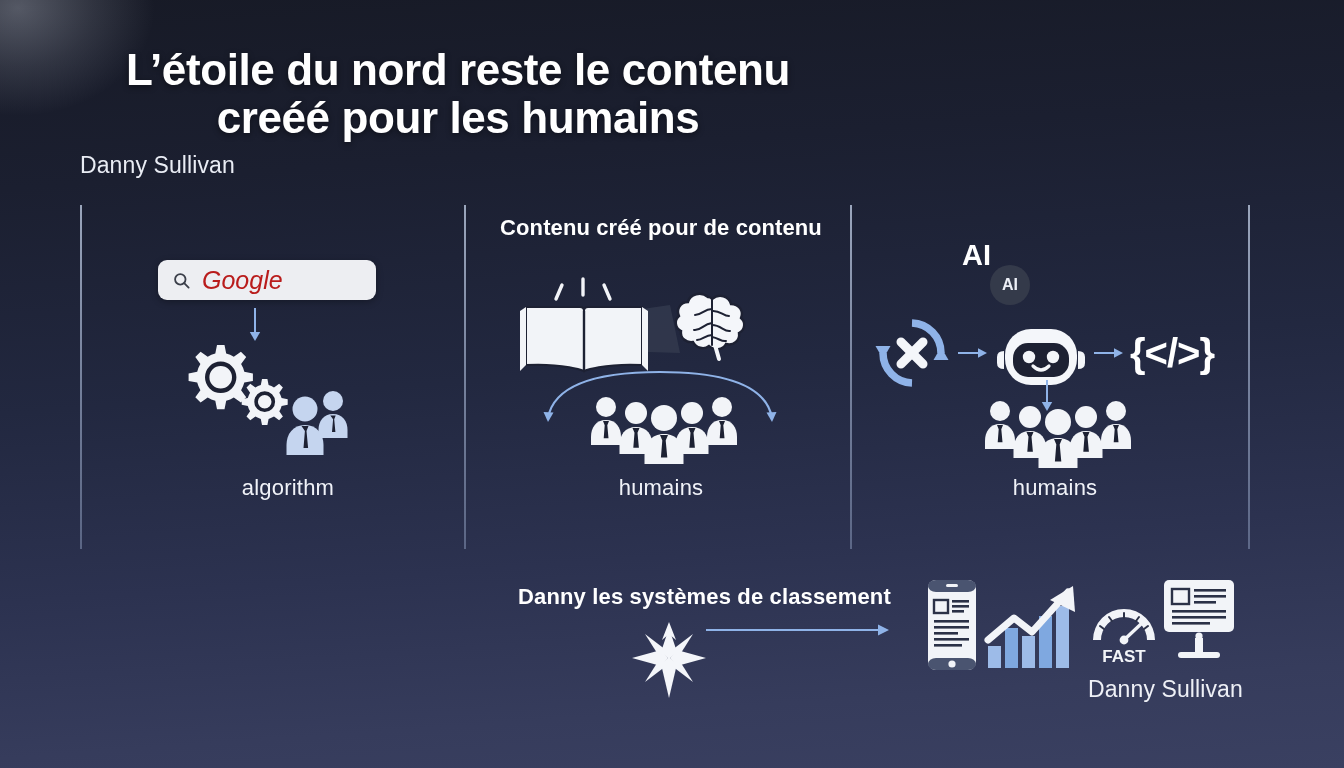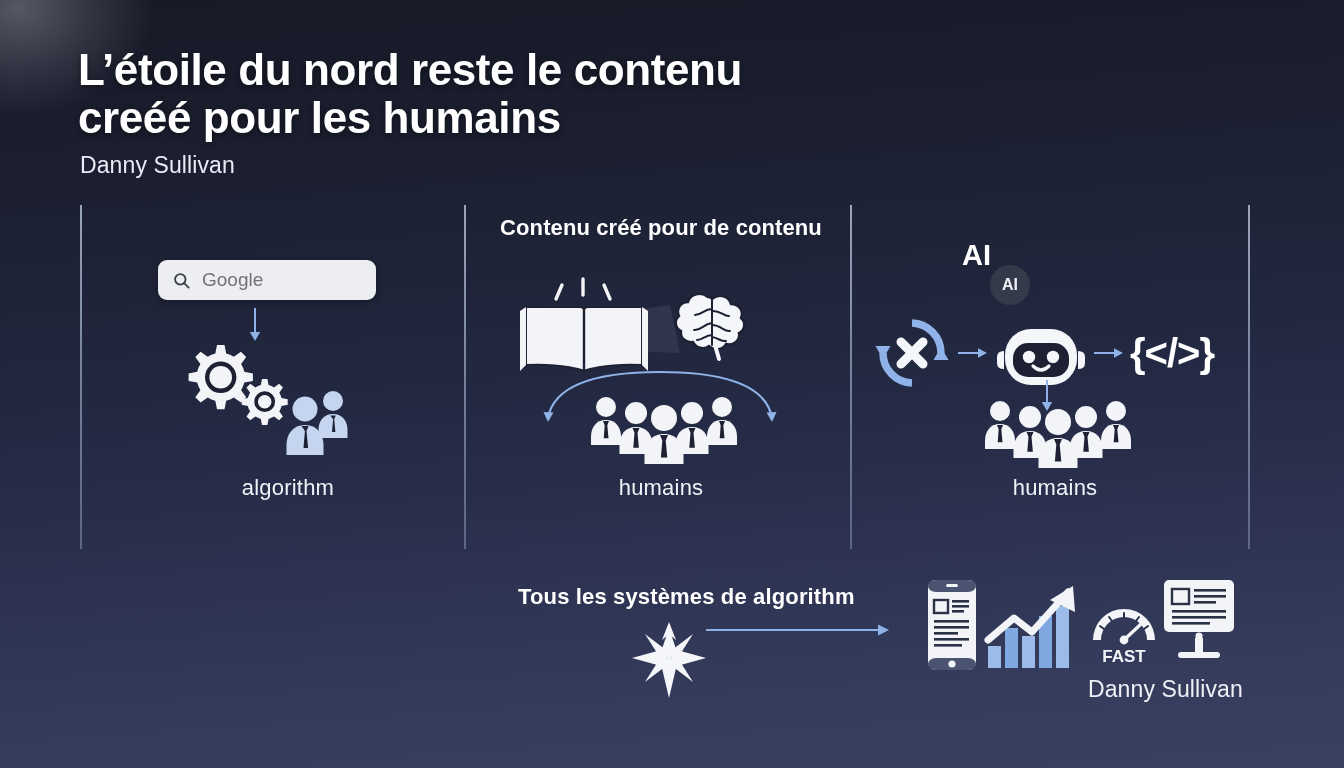--- a/index.html
+++ b/index.html
@@ -27,20 +27,21 @@
     position: absolute;
     left: 78px;
     top: 46px;
     width: 760px;
     font-size: 44px;
     line-height: 1.08;
     font-weight: bold;
     color: #ffffff;
     letter-spacing: -0.4px;
     text-shadow: 0 2px 6px rgba(0,0,0,0.45);
+    text-align: center;
   }
   .byline {
     position: absolute;
     left: 80px;
     top: 152px;
     font-size: 23px;
     color: #e9ecf4;
     letter-spacing: 0.1px;
   }
 
@@ -81,21 +82,21 @@
     left: 68px; top: 55px;
     width: 218px; height: 40px;
     background: #edeef2;
     border-radius: 9px;
     display: flex;
     align-items: center;
     padding: 0 14px;
     gap: 11px;
     box-shadow: 0 2px 7px rgba(0,0,0,0.30);
   }
-  .search-text { font-size: 19px; color: #737373; }
+  .search-text { font-size: 25px; color: #b91c1c; font-style: italic; }
 
   .arrow-down-1 { position: absolute; left: 158px; top: 103px; }
   .gears-people { position: absolute; left: 80px; top: 130px; }
   .lbl1 { position: absolute; left: 108px; top: 270px; width: 180px; }
 
   
   #col2 { left: 478px; width: 366px; }
   .c2head { position: absolute; left: 20px; top: 8px; width: 326px; }
   .book-brain { position: absolute; left: 42px; top: 78px; }
   .arc-arrow  { position: absolute; left: 62px; top: 165px; }
@@ -350,21 +351,21 @@
           <path d="M44.5 35 l7 0 -2 4.8 1.4 15 -5.6 0 1.2 -15 Z"></path>
           <path d="M100.5 35 l7 0 -2 4.8 1.4 15 -5.6 0 1.2 -15 Z"></path>
           <path d="M72 42 l8 0 -2.3 5.5 1.6 17 -6.4 0 1.4 -17 Z"></path>
         </g>
       </svg>
     </div>
 
     <div class="col-label lbl3">humains</div>
   </div>
 
-  <div class="bottom-title">Tous les systèmes de algorithm</div>
+  <div class="bottom-title">Danny les systèmes de classement</div>
 
   <div class="star">
     <svg width="82" height="88" viewBox="0 0 82 88">
       <path d="M41 22 L34 28 L41 10 L48 28 Z" fill="#f4f6fa"></path>
       <g fill="#f4f6fa">
         <path d="M41 16 L49 40 L41 47 L33 40 Z"></path>
         <path d="M41 86 L33 52 L41 45 L49 52 Z"></path>
         <path d="M4 46 L33 38 L40 46 L33 54 Z"></path>
         <path d="M78 46 L49 54 L42 46 L49 38 Z"></path>
         <path d="M17 22 L38 38 L36 44 L29 41 Z"></path>

